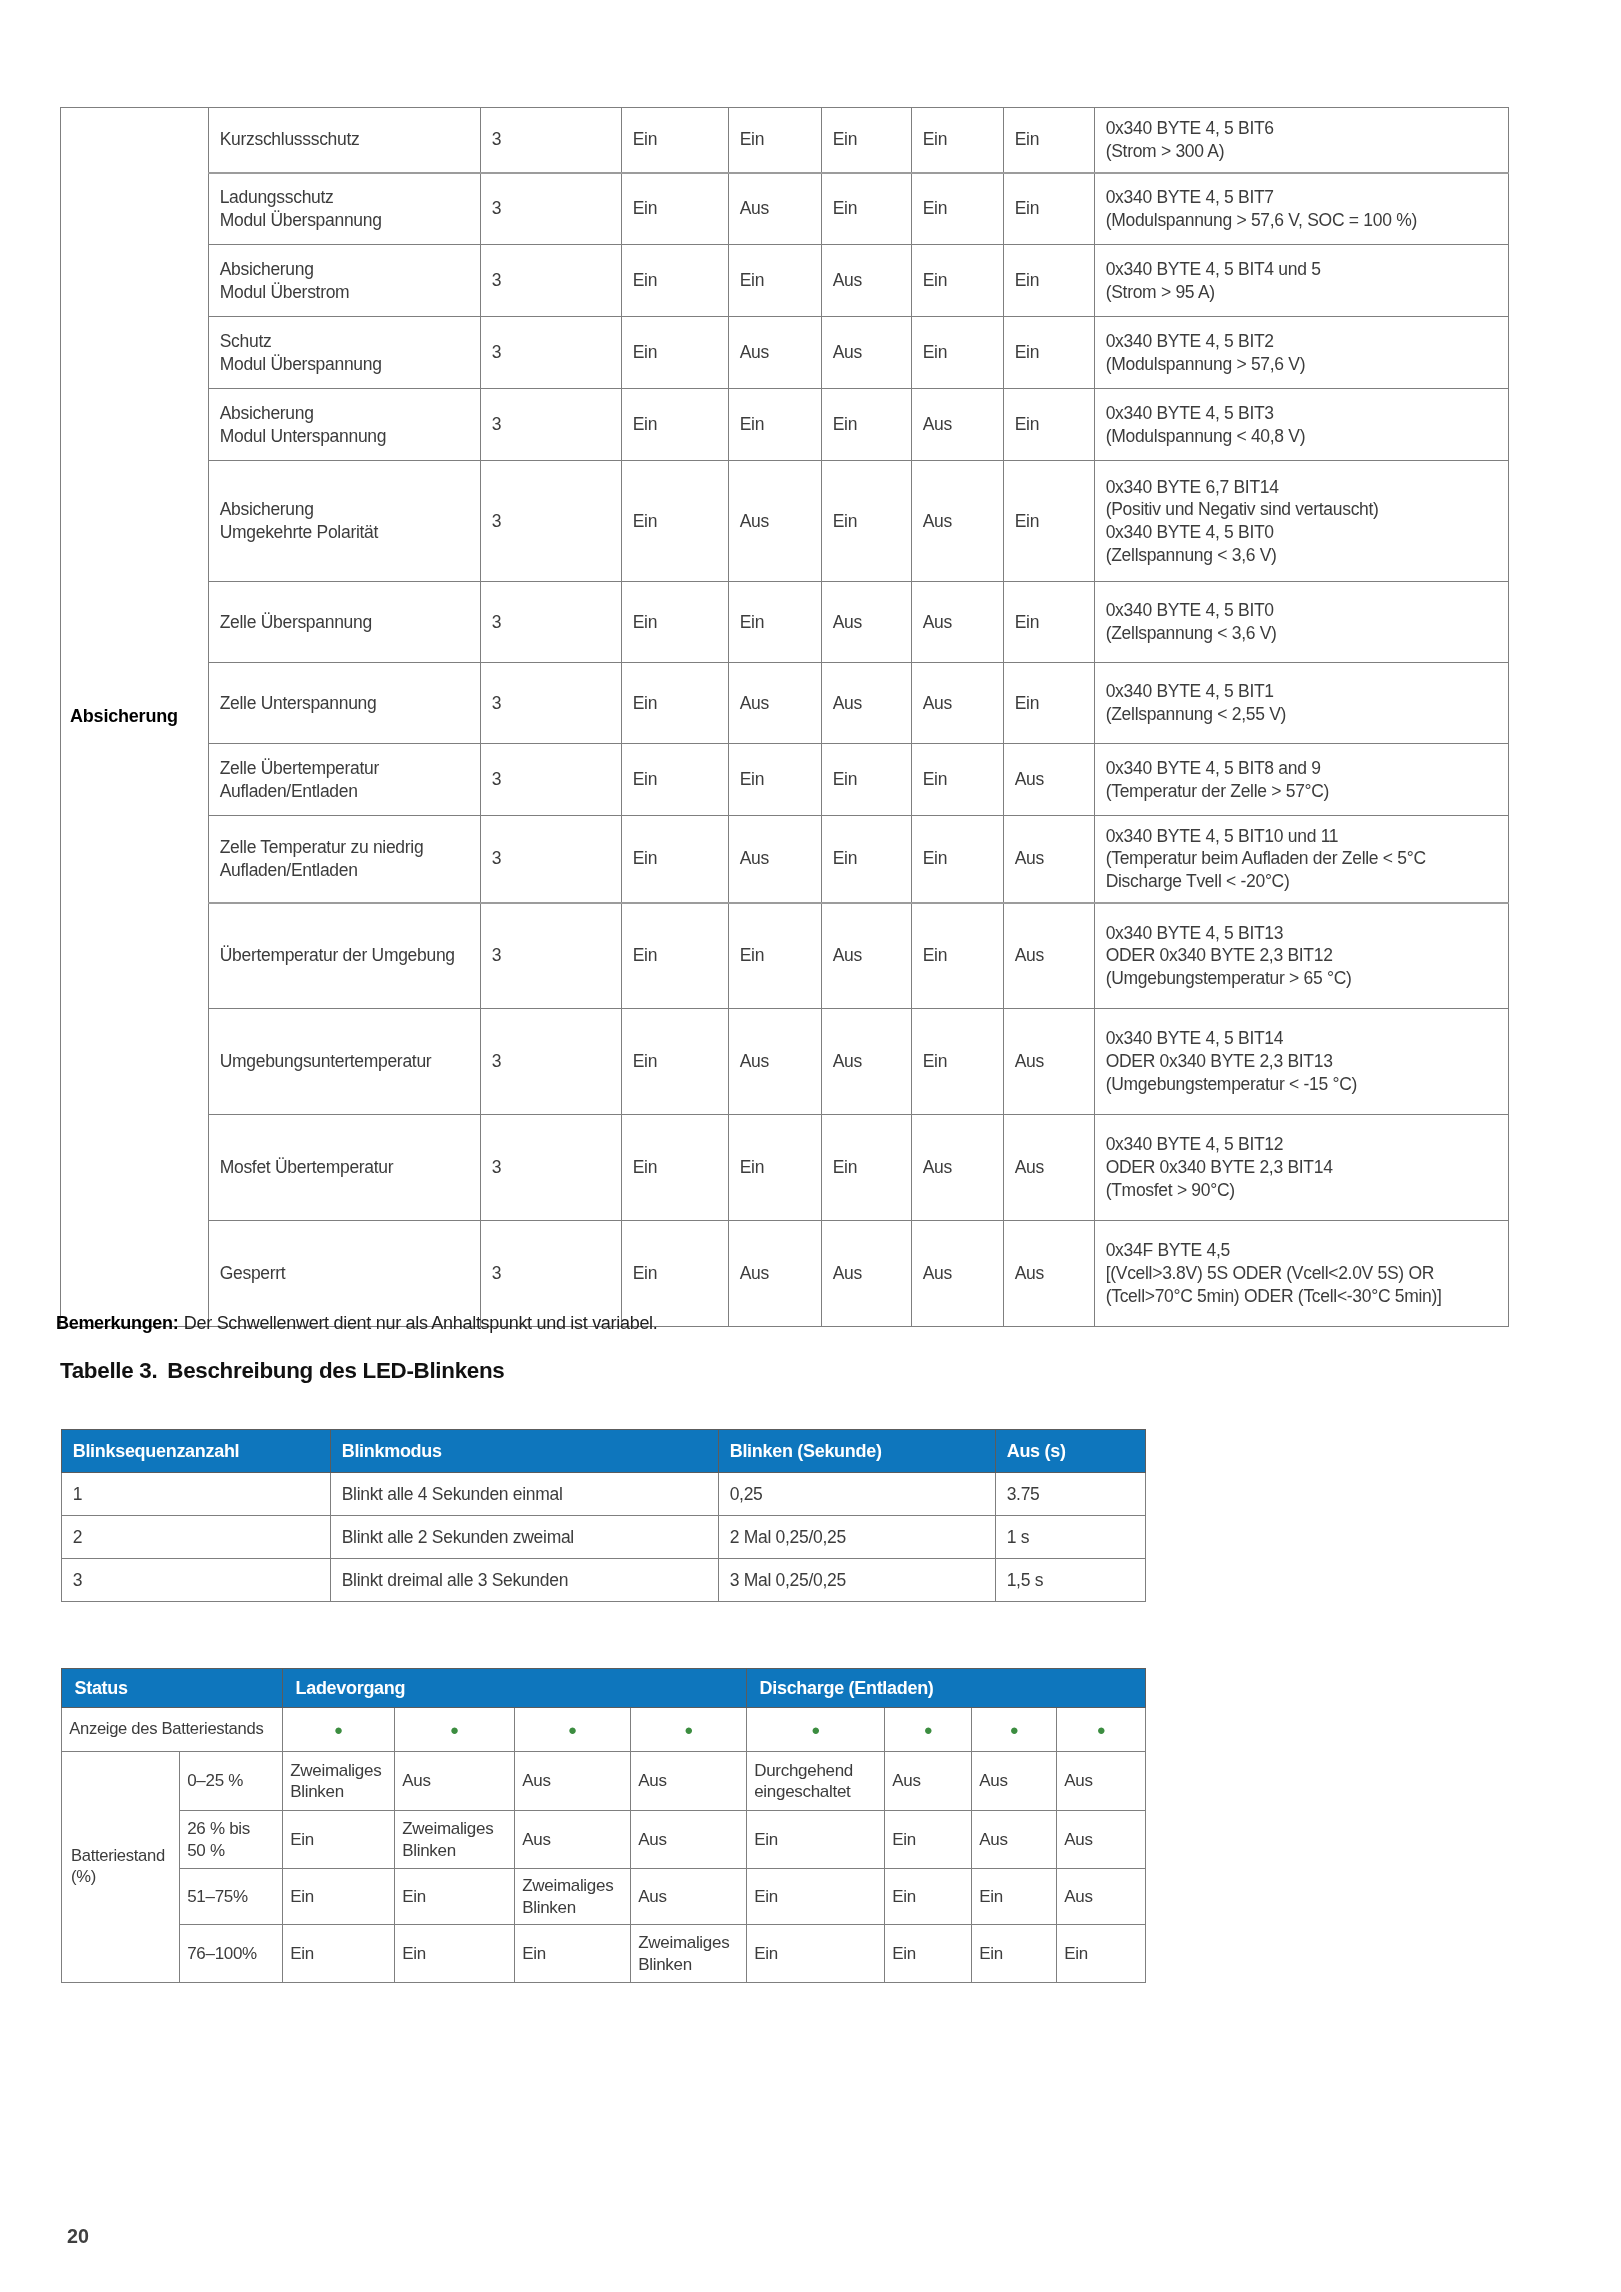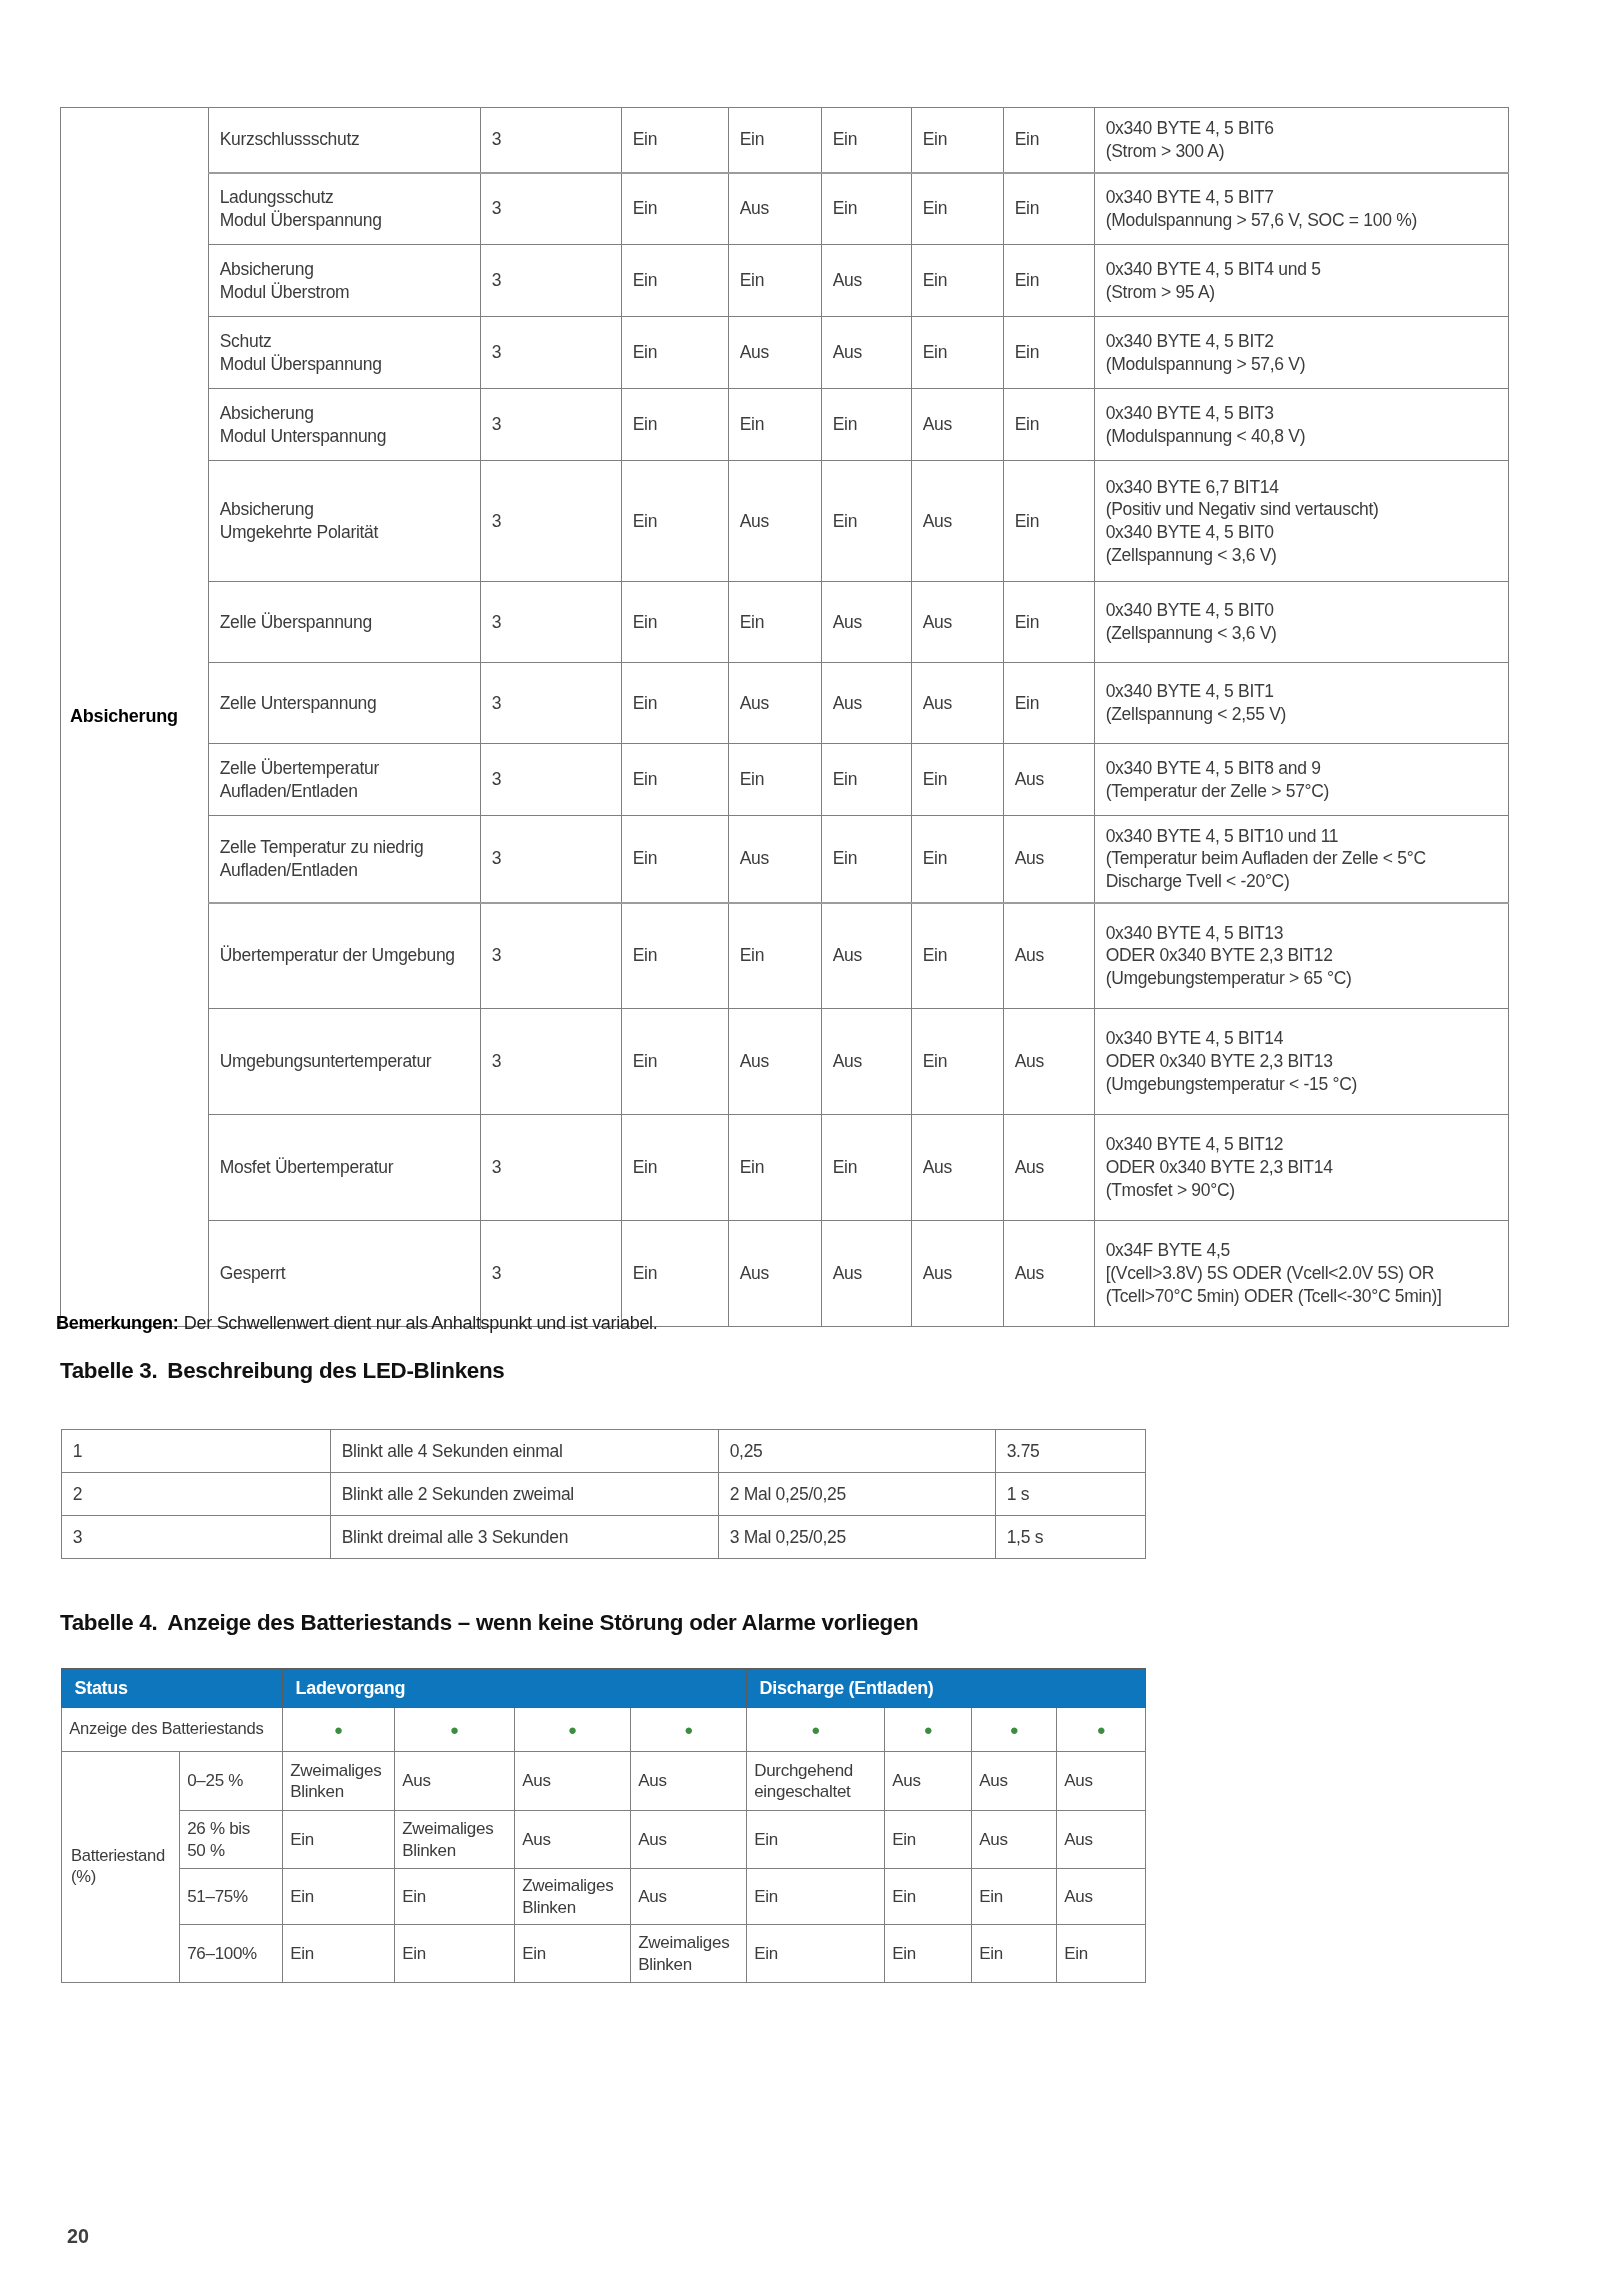--- a/index.html
+++ b/index.html
@@ -295,43 +295,46 @@
   </h2>
   <table class="t3">
     <colgroup>
       <col style="width:269px">
         <col style="width:388px">
         <col style="width:277px">
         <col style="width:150px">
     </colgroup>
     <tbody>
       <tr style="height:43px">
+        <th>Blinksequenzanzahl</th>
+        <th>Blinkmodus</th>
+        <th>Blinken (Sekunde)</th>
+        <th>Aus (s)</th>
+      </tr>
+      <tr style="height:43px">
         <td>1</td>
         <td>Blinkt alle 4 Sekunden einmal</td>
         <td>0,25</td>
         <td>3.75</td>
       </tr>
       <tr style="height:43px">
         <td>2</td>
         <td>Blinkt alle 2 Sekunden zweimal</td>
         <td>2 Mal 0,25/0,25</td>
         <td>1 s</td>
       </tr>
       <tr style="height:43px">
         <td>3</td>
         <td>Blinkt dreimal alle 3 Sekunden</td>
         <td>3 Mal 0,25/0,25</td>
         <td>1,5 s</td>
       </tr>
     </tbody>
   </table>
 
-  <h2 class="tbl-title" id="t4-title">
-    <span class="t-label">Tabelle 4.</span><span class="t-text">Anzeige des Batteriestands – wenn keine Störung oder Alarme vorliegen</span>
-  </h2>
   <table class="t4">
     <colgroup>
       <col style="width:118px">
         <col style="width:103px">
         <col style="width:112px">
         <col style="width:120px">
       <col style="width:116px">
         <col style="width:116px">
         <col style="width:138px">
         <col style="width:87px">

